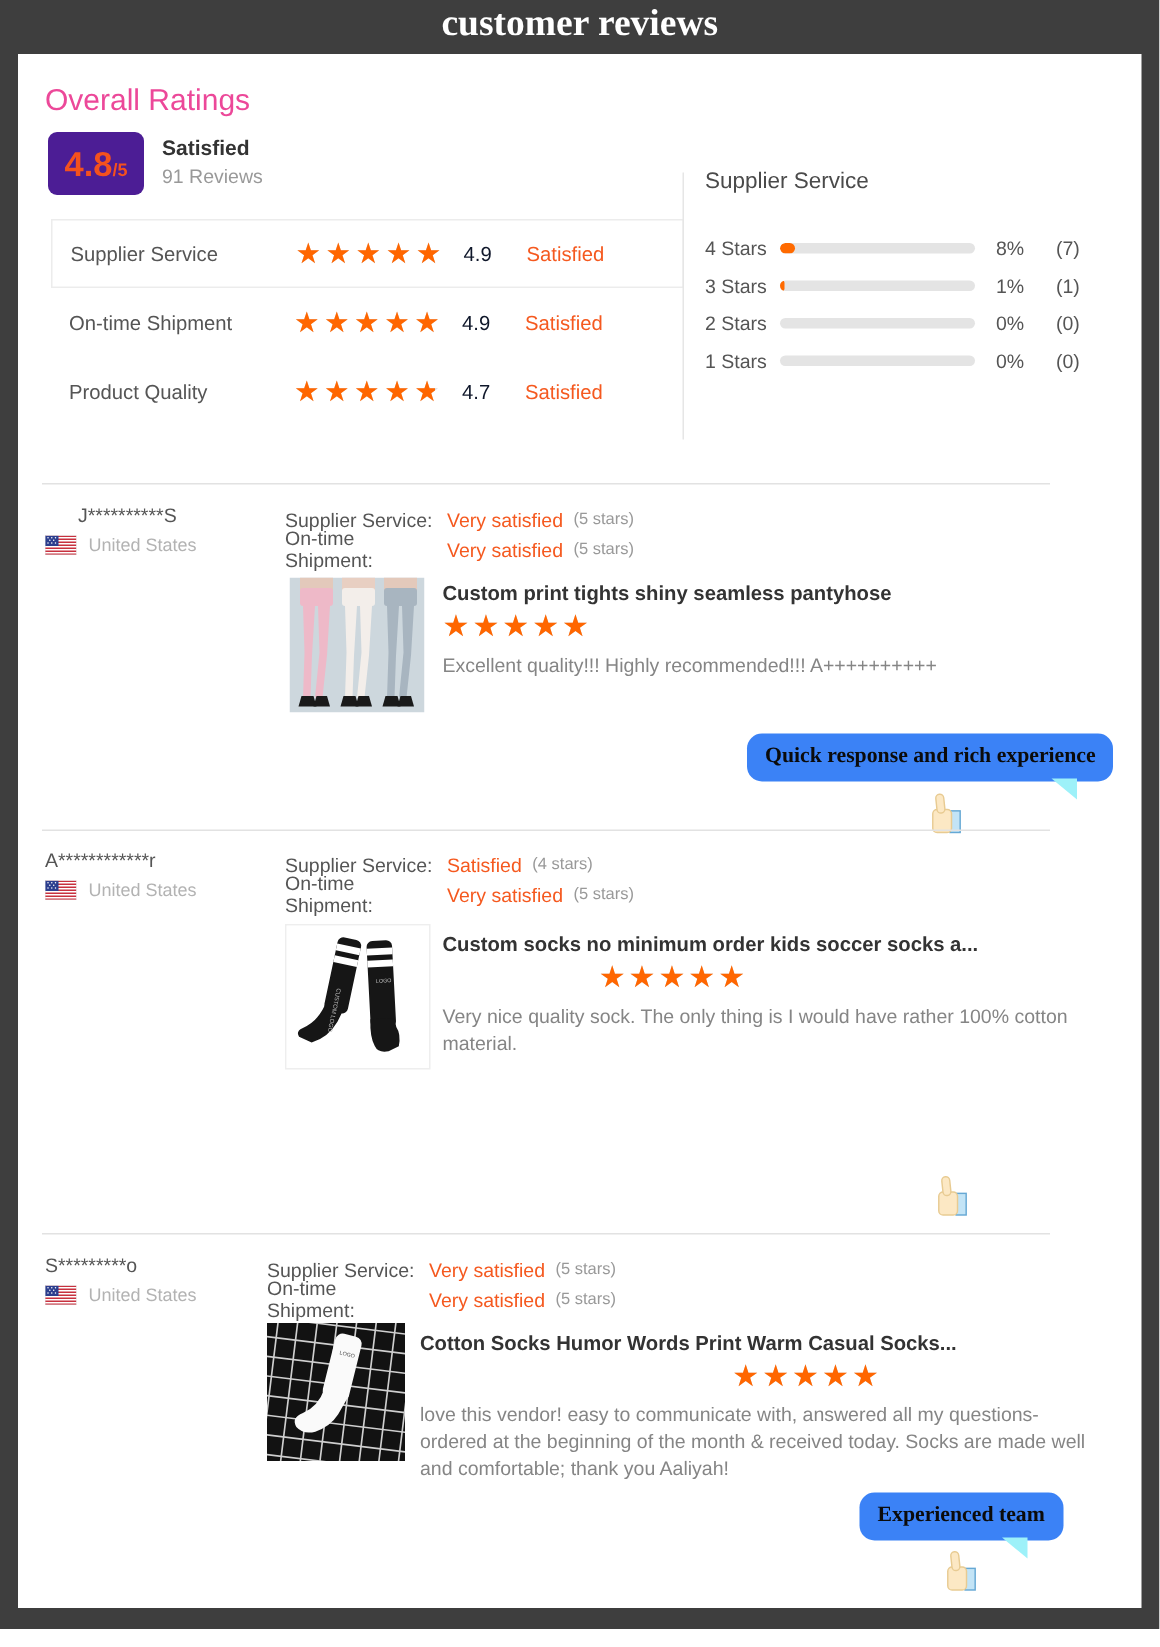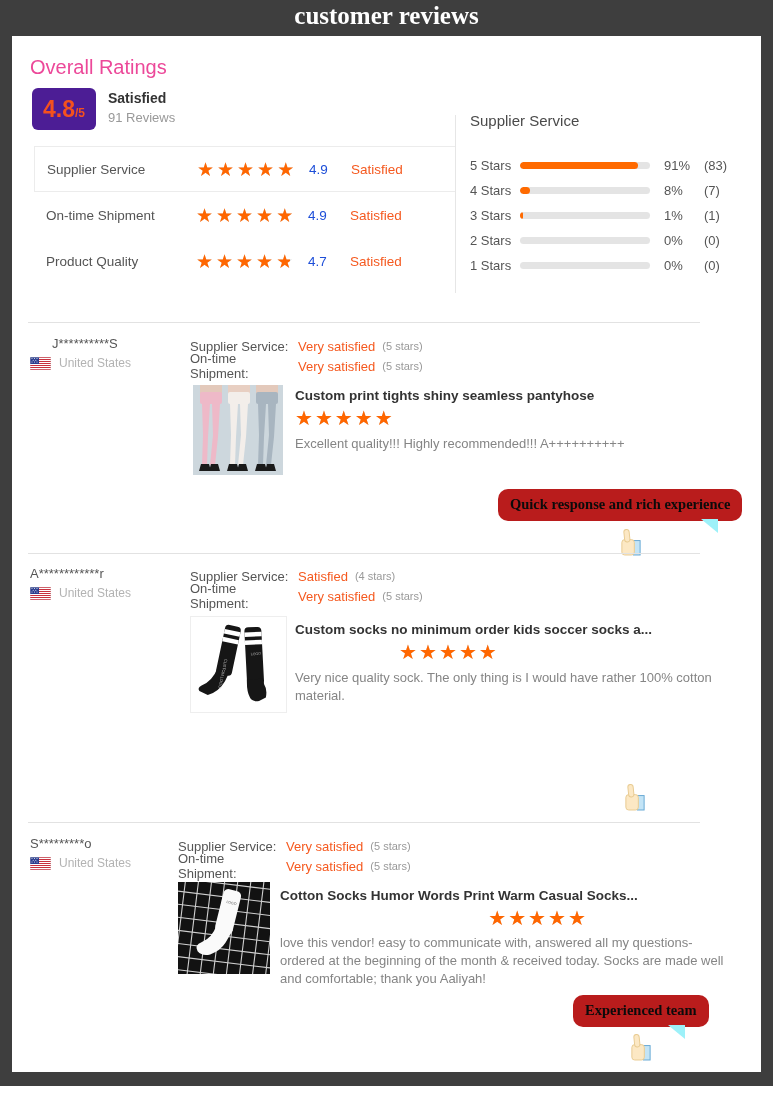--- a/index.html
+++ b/index.html
@@ -16,21 +16,21 @@
   .score-badge .big { font-size:23px; font-weight:bold; }
   .score-badge .small { font-size:12px; font-weight:bold; margin-top:7px; }
   .verdict { left:96px; top:54px; }
   .verdict .v { font-size:14px; font-weight:bold; color:#333; }
   .verdict .c { font-size:13px; color:#999; margin-top:4px; }
 
   .metrics { left:22px; top:110px; width:422px; }
   .metric-row { display:flex; align-items:center; height:46px; padding:0 12px; }
   .metric-row.boxed { border:1px solid #ececec; }
   .metric-row .lbl { width:150px; font-size:13.5px; color:#555; }
-  .metric-row .val { width:42px; font-size:13.5px; color:#1d4ed8; margin-left:12px; }
+  .metric-row .val { width:42px; font-size:13.5px; color:#0f172a; margin-left:12px; }
   .metric-row .status { font-size:13.5px; color:#f5591f; }
 
   .stars { position:relative; display:inline-block; line-height:1; color:#dcdcdc; white-space:nowrap; }
   .stars .st { white-space:nowrap; }
   .stars .st-fill { position:absolute; left:0; top:0; overflow:hidden; white-space:nowrap; color:#ff6600; }
   .stars-19 { font-size:19px; letter-spacing:3px; width:100px; }
   .stars-20 { font-size:20px; letter-spacing:2px; }
 
   .vdivider { left:443px; top:79px; height:178px; width:0; border-left:1px solid #e6e6e6; }
 
@@ -49,21 +49,21 @@
   .country { display:flex; align-items:center; gap:8px; }
   .country .cname { font-size:12px; color:#b3b3b3; }
   .rating-line { display:flex; align-items:center; height:20px; }
   .rating-line .rl { width:108px; font-size:13px; color:#555; }
   .rating-line .rv { font-size:13px; color:#f5591f; margin-right:7px; }
   .rating-line .rn { font-size:11px; color:#999; }
   .prod-title { font-size:13.5px; font-weight:bold; color:#333; }
   .review-text { font-size:13px; color:#858585; line-height:18px; }
   .prod-img { border:1px solid #eeeeee; }
 
-  .callout { background:#b91c1c; border-radius:10px; padding:7px 12px 8px;
+  .callout { background:#3b82f6; border-radius:10px; padding:7px 12px 8px;
     font-family:"Liberation Serif", serif; font-weight:bold; font-size:14.5px; color:#0b0b0b; white-space:nowrap; }
   .callout:after { content:''; position:absolute; right:24px; bottom:-12px; width:0; height:0;
     border-top:14px solid #9df1f9; border-left:17px solid transparent; }
 </style>
 </head>
 <body>
 
 <div class="frame"></div>
 <div class="page-title">customer reviews</div>
 
@@ -101,28 +101,20 @@
       <span class="val">4.7</span>
       <span class="status">Satisfied</span>
     </div>
   </div>
 
   <div class="abs vdivider"></div>
 
   
   <div class="abs dist">
     <div class="dist-title">Supplier Service</div>
-    <div class="dist-row">
-      <span class="dl">5 Stars</span>
-      <span class="bar-track">
-          <span class="bar-fill" style="display: block; width: 91%; min-width: 3px;"></span>
-        </span>
-      <span class="pct">91%</span>
-      <span class="cnt">(83)</span>
-    </div>
     <div class="dist-row">
       <span class="dl">4 Stars</span>
       <span class="bar-track">
           <span class="bar-fill" style="display: block; width: 8%; min-width: 3px;"></span>
         </span>
       <span class="pct">8%</span>
       <span class="cnt">(7)</span>
     </div>
     <div class="dist-row">
       <span class="dl">3 Stars</span>

